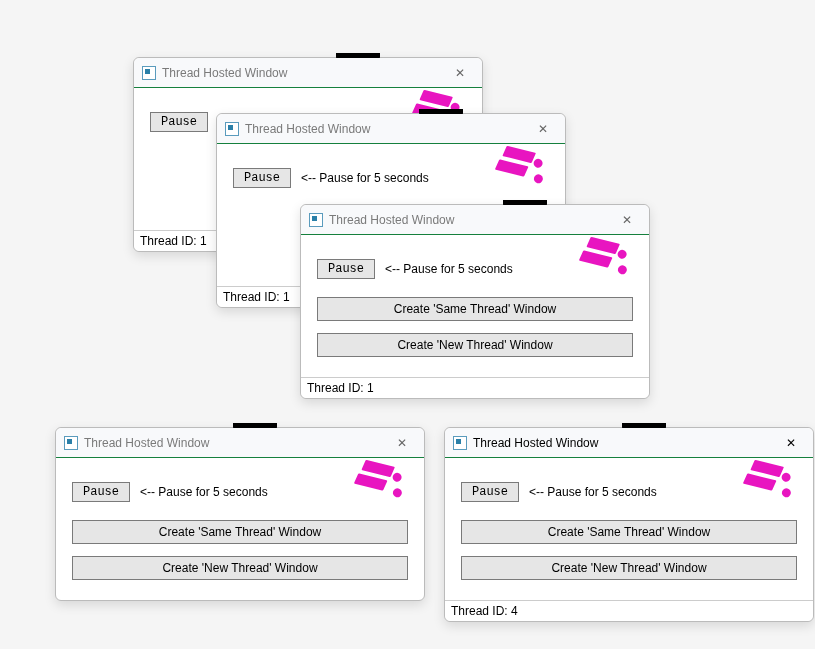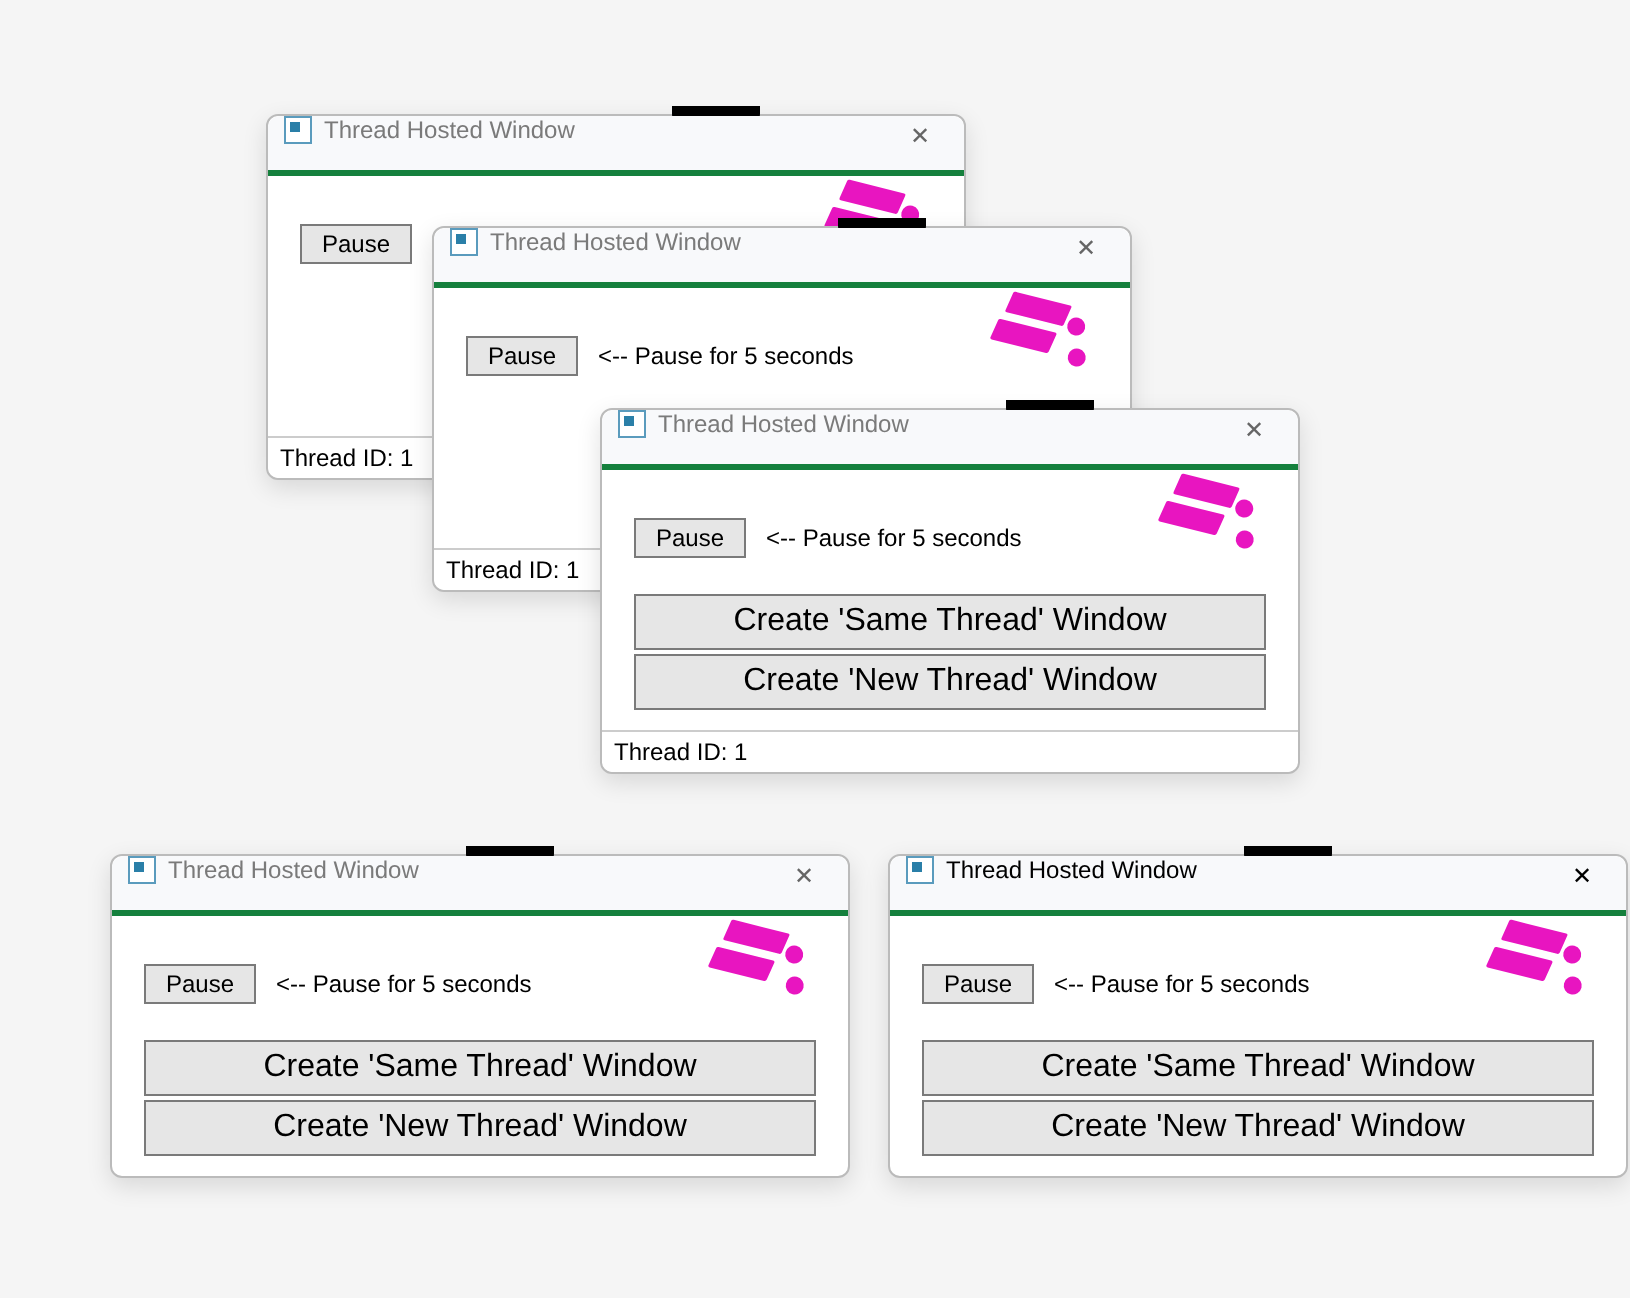--- a/index.html
+++ b/index.html
@@ -17,23 +17,24 @@
     position: absolute;
     background: #fff;
     border: 1px solid #bbb;
     border-radius: 6px;
     box-shadow: 0 4px 12px rgba(0,0,0,0.12);
     overflow: visible;
   }
   .titlebar {
     height: 30px;
     display: flex;
+    align-items: center;
     padding: 0 8px;
     background: #f8f9fb;
-    border-bottom: 3px solid #15803d;
+    border-bottom: 1px solid #15803d;
     border-radius: 6px 6px 0 0;
     position: relative;
   }
   .app-icon {
     width: 14px; height: 14px;
     border: 1px solid #5a9bbd;
     background: #fff;
     position: relative;
     margin-right: 6px;
   }
@@ -78,32 +79,32 @@
     align-items: center;
     gap: 10px;
     margin-bottom: 18px;
     margin-top: 8px;
   }
   .btn {
     background: #e6e6e6;
     border: 1px solid #7a7a7a;
     padding: 2px 10px;
     font-size: 12px;
-    font-family: Liberation Sans, sans-serif;
+    font-family: Liberation Mono, monospace;
     cursor: pointer;
   }
   .wide-btn {
     display: block;
     width: 100%;
     background: #e6e6e6;
     border: 1px solid #7a7a7a;
     padding: 4px 0;
-    font-size: 16px;
+    font-size: 12px;
     font-family: inherit;
-    margin-bottom: 2px;
+    margin-bottom: 12px;
     cursor: pointer;
   }
   .glyph {
     position: absolute;
     right: 18px;
     top: 4px;
     width: 50px;
     height: 40px;
     transform: rotate(14deg);
   }
@@ -251,13 +252,16 @@
         <span class="dot d1"></span>
         <span class="dot d2"></span>
     </div>
     <div class="pause-row">
       <button class="btn">Pause</button>
       <span>&lt;-- Pause for 5 seconds</span>
     </div>
     <button class="wide-btn">Create 'Same Thread' Window</button>
     <button class="wide-btn">Create 'New Thread' Window</button>
   </div>
+  <div class="footer">
+    <span class="prefix">Thread ID: </span><span>4</span>
+  </div>
 </div>
 
 </body></html>

